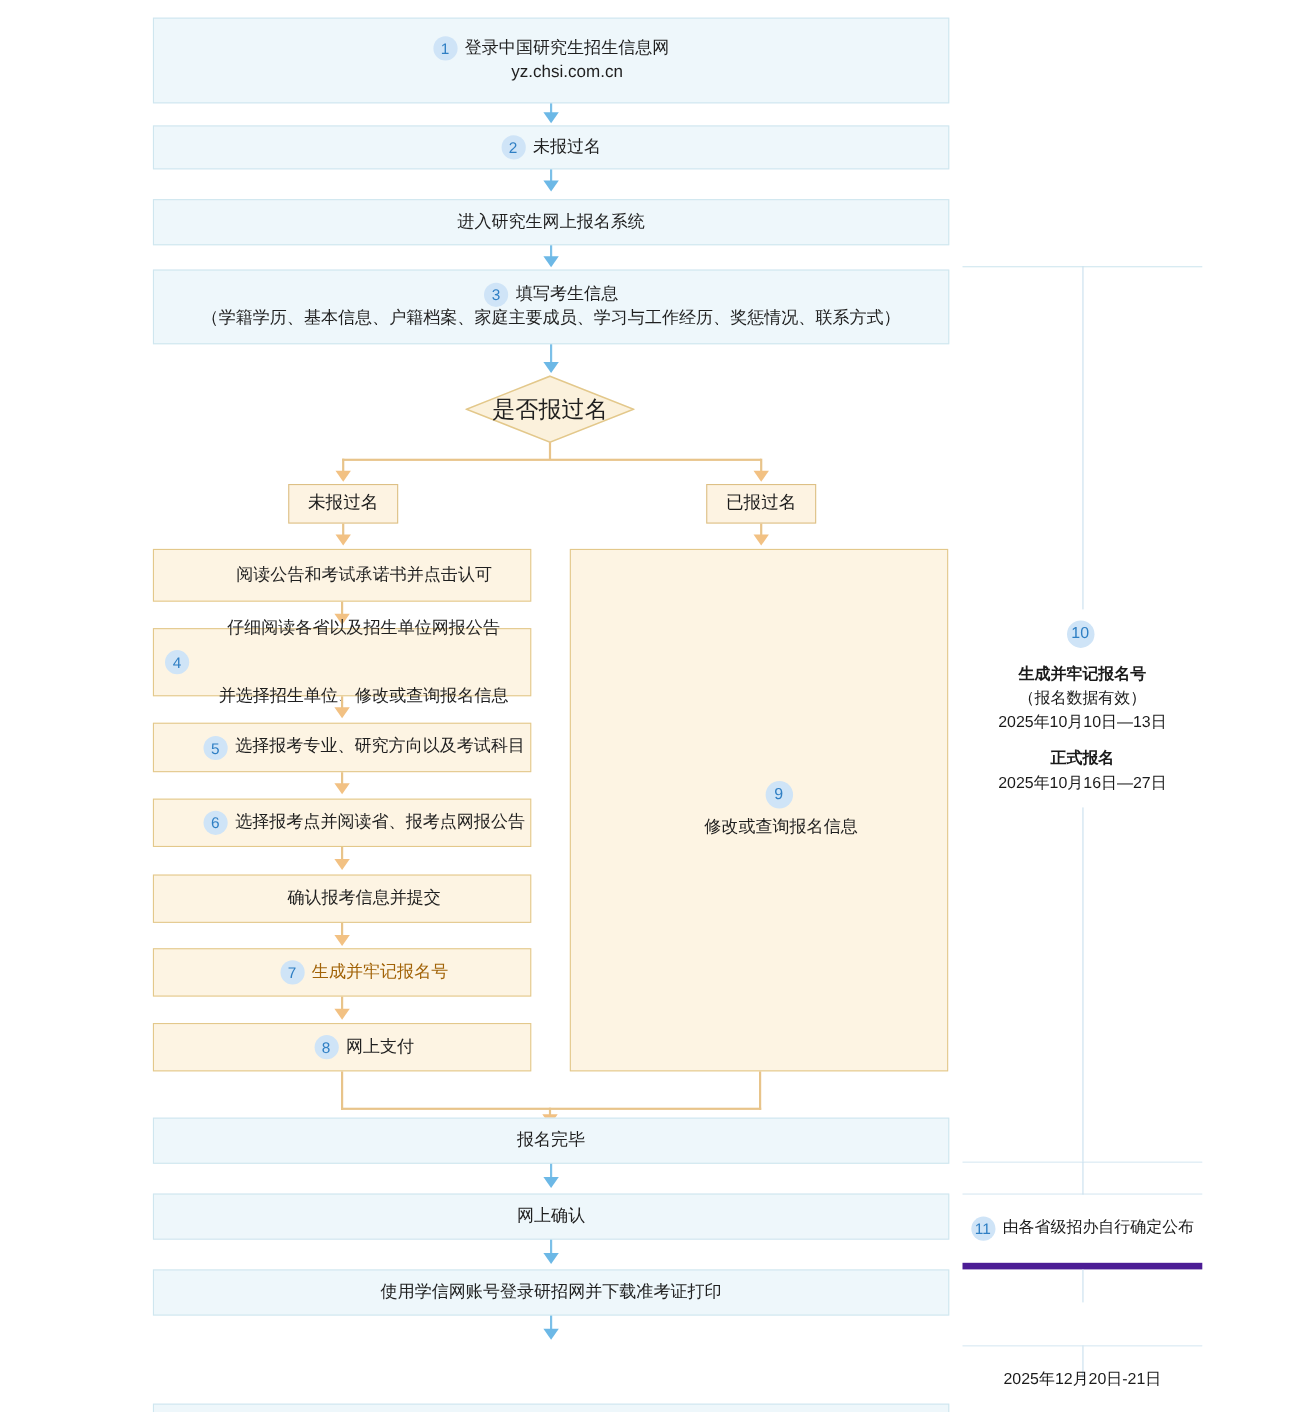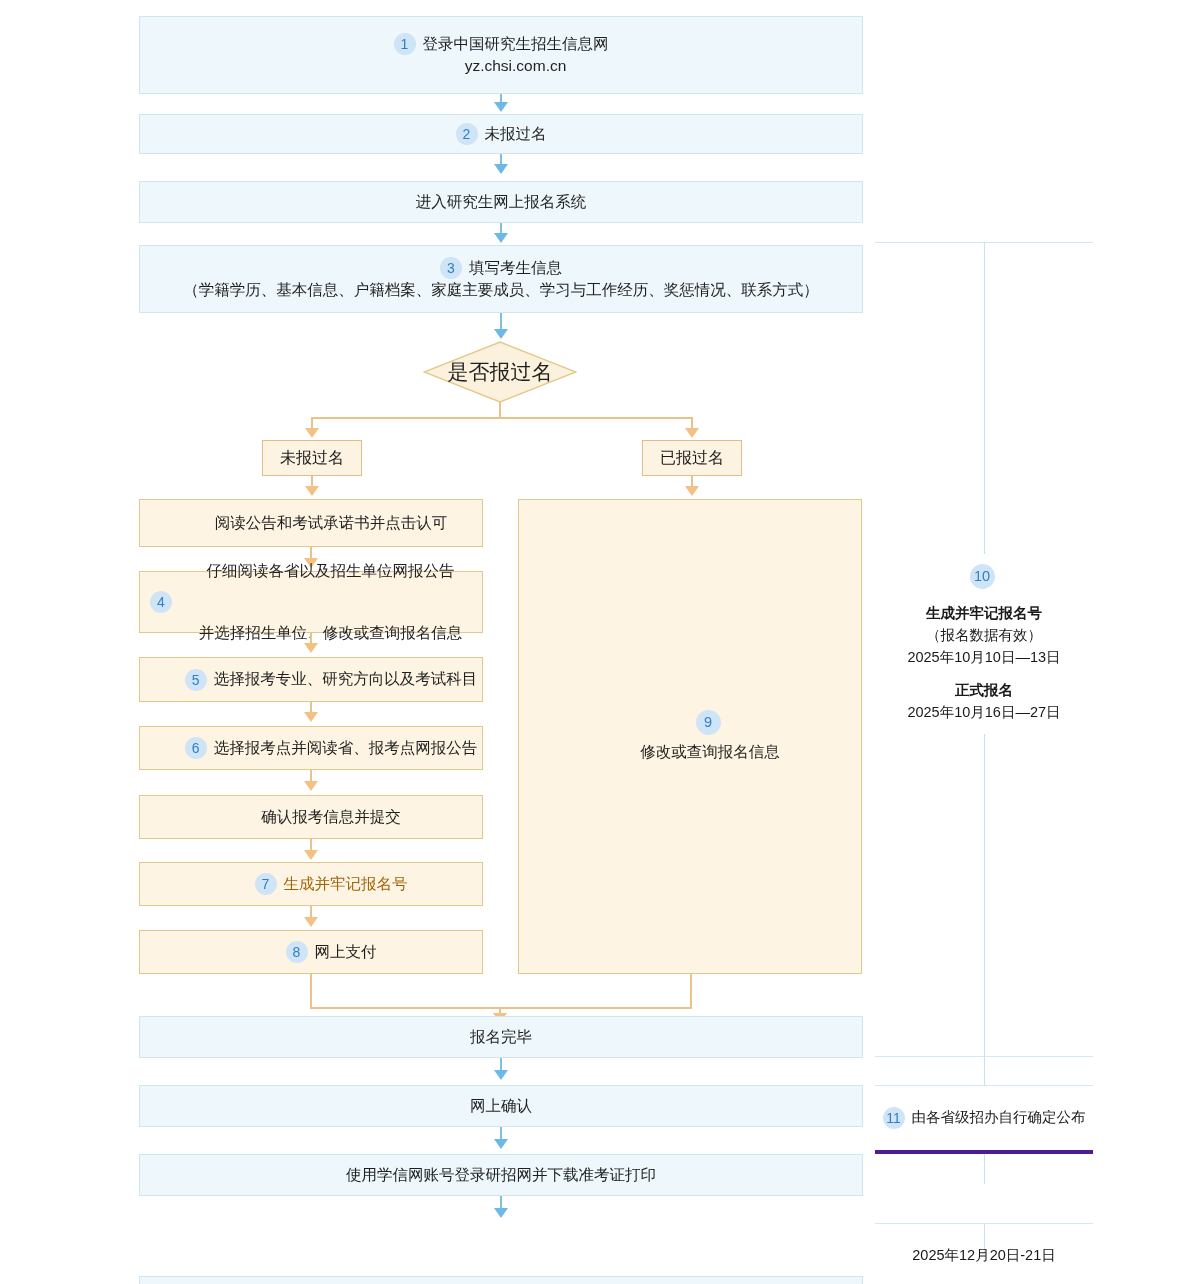--- a/index.html
+++ b/index.html
@@ -147,21 +147,21 @@
     display: flex;
     flex-direction: column;
     align-items: center;
     justify-content: center;
     text-align: center;
     font-size: 14.5px;
     color: #1a1a1a;
     line-height: 1.5;
   }
   .rborder-top    { border-top: 1px solid #d7e8f2; }
-  .rborder-bottom { border-bottom: 4px solid #4c1d95; }
+  .rborder-bottom { border-bottom: 6px solid #4c1d95; }
   .rtick {
     position: absolute;
     left: 109px;
     width: 1px;
     background: #c9e0ee;
   }
   .r-bold { font-weight: bold; }
   .r-inline {
     display: flex;
     align-items: center;

